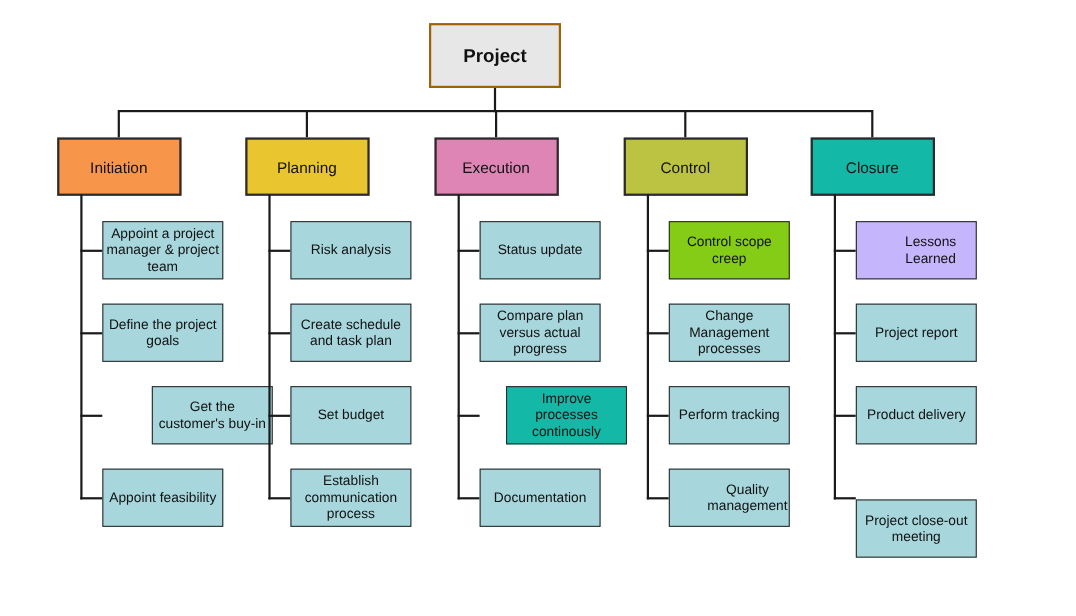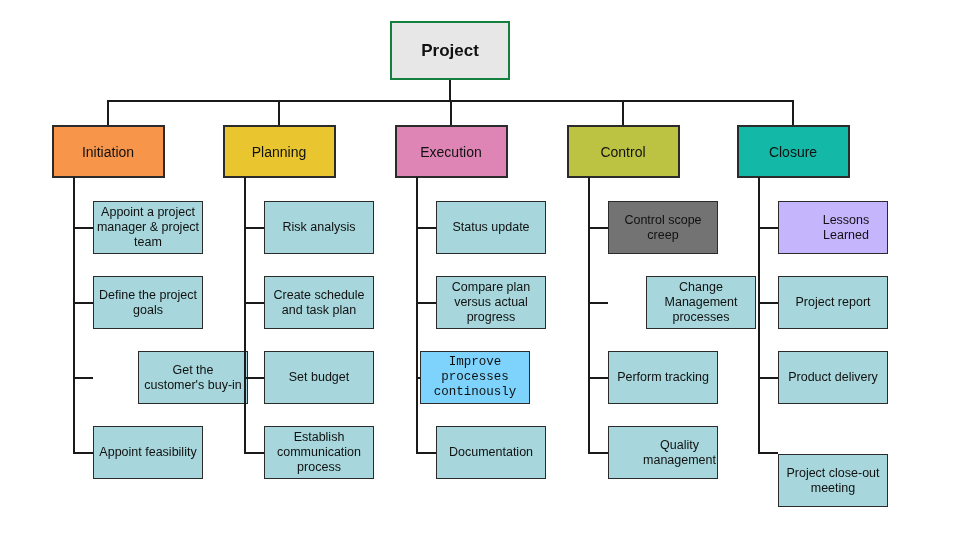--- a/index.html
+++ b/index.html
@@ -22,21 +22,21 @@
     align-items: center;
     justify-content: center;
     text-align: center;
     color: #111111;
   }
   .root-box {
     left: 390px;
     top: 21px;
     width: 120px;
     height: 59px;
-    border: 2px solid #15803d;
+    border: 2px solid #a16207;
     font-size: 17px;
     font-weight: bold;
   }
   .phase-box {
     top: 125px;
     width: 113px;
     height: 53px;
     border: 2px solid #2b2b2b;
     font-size: 14px;
     font-weight: normal;
@@ -87,29 +87,29 @@
       <div class="box task-box" style="left: 264px; top: 351px; background: rgb(167, 215, 220);">Set budget</div>
       <div class="line" style="left: 243.5px; top: 451.5px; width: 20.5px; height: 2px; background: rgb(26, 26, 26);"></div>
       <div class="box task-box" style="left: 264px; top: 426px; background: rgb(167, 215, 220);">Establish communication process</div>
       <div class="box phase-box" style="left: 394.5px; background: rgb(222, 133, 181);">Execution</div>
       <div class="line" style="left: 415.5px; top: 177px; width: 2px; height: 276.5px; background: rgb(26, 26, 26);"></div>
       <div class="line" style="left: 415.5px; top: 226.5px; width: 20.5px; height: 2px; background: rgb(26, 26, 26);"></div>
       <div class="box task-box" style="left: 436px; top: 201px; background: rgb(167, 215, 220);">Status update</div>
       <div class="line" style="left: 415.5px; top: 301.5px; width: 20.5px; height: 2px; background: rgb(26, 26, 26);"></div>
       <div class="box task-box" style="left: 436px; top: 276px; background: rgb(167, 215, 220);">Compare plan versus actual progress</div>
       <div class="line" style="left: 415.5px; top: 376.5px; width: 20.5px; height: 2px; background: rgb(26, 26, 26);"></div>
-      <div class="box task-box" style="left: 420px; top: 351px; background: #7dd3fc; font-family: Liberation Mono, monospace;">Improve processes continously</div>
+      <div class="box task-box" style="left: 460px; top: 351px; background: #14b8a6;">Improve processes continously</div>
       <div class="line" style="left: 415.5px; top: 451.5px; width: 20.5px; height: 2px; background: rgb(26, 26, 26);"></div>
       <div class="box task-box" style="left: 436px; top: 426px; background: rgb(167, 215, 220);">Documentation</div>
       <div class="box phase-box" style="left: 566.5px; background: rgb(188, 195, 66);">Control</div>
       <div class="line" style="left: 587.5px; top: 177px; width: 2px; height: 276.5px; background: rgb(26, 26, 26);"></div>
       <div class="line" style="left: 587.5px; top: 226.5px; width: 20.5px; height: 2px; background: rgb(26, 26, 26);"></div>
-      <div class="box task-box" style="left: 608px; top: 201px; background: #737373;">Control scope creep</div>
+      <div class="box task-box" style="left: 608px; top: 201px; background: #84cc16;">Control scope creep</div>
       <div class="line" style="left: 587.5px; top: 301.5px; width: 20.5px; height: 2px; background: rgb(26, 26, 26);"></div>
-      <div class="box task-box" style="left: 608px; top: 276px; background: rgb(167, 215, 220); margin-left: 38px;">Change Management processes</div>
+      <div class="box task-box" style="left: 608px; top: 276px; background: rgb(167, 215, 220);">Change Management processes</div>
       <div class="line" style="left: 587.5px; top: 376.5px; width: 20.5px; height: 2px; background: rgb(26, 26, 26);"></div>
       <div class="box task-box" style="left: 608px; top: 351px; background: rgb(167, 215, 220);">Perform tracking</div>
       <div class="line" style="left: 587.5px; top: 451.5px; width: 20.5px; height: 2px; background: rgb(26, 26, 26);"></div>
       <div class="box task-box" style="left: 608px; top: 426px; background: rgb(167, 215, 220); padding-left: 35px;">Quality management</div>
       <div class="box phase-box" style="left: 736.5px; background: #14b8a6;">Closure</div>
       <div class="line" style="left: 757.5px; top: 177px; width: 2px; height: 276.5px; background: rgb(26, 26, 26);"></div>
       <div class="line" style="left: 757.5px; top: 226.5px; width: 20.5px; height: 2px; background: rgb(26, 26, 26);"></div>
       <div class="box task-box" style="left: 778px; top: 201px; background: #c4b5fd; padding-left: 28px;">Lessons Learned</div>
       <div class="line" style="left: 757.5px; top: 301.5px; width: 20.5px; height: 2px; background: rgb(26, 26, 26);"></div>
       <div class="box task-box" style="left: 778px; top: 276px; background: rgb(167, 215, 220);">Project report</div>

